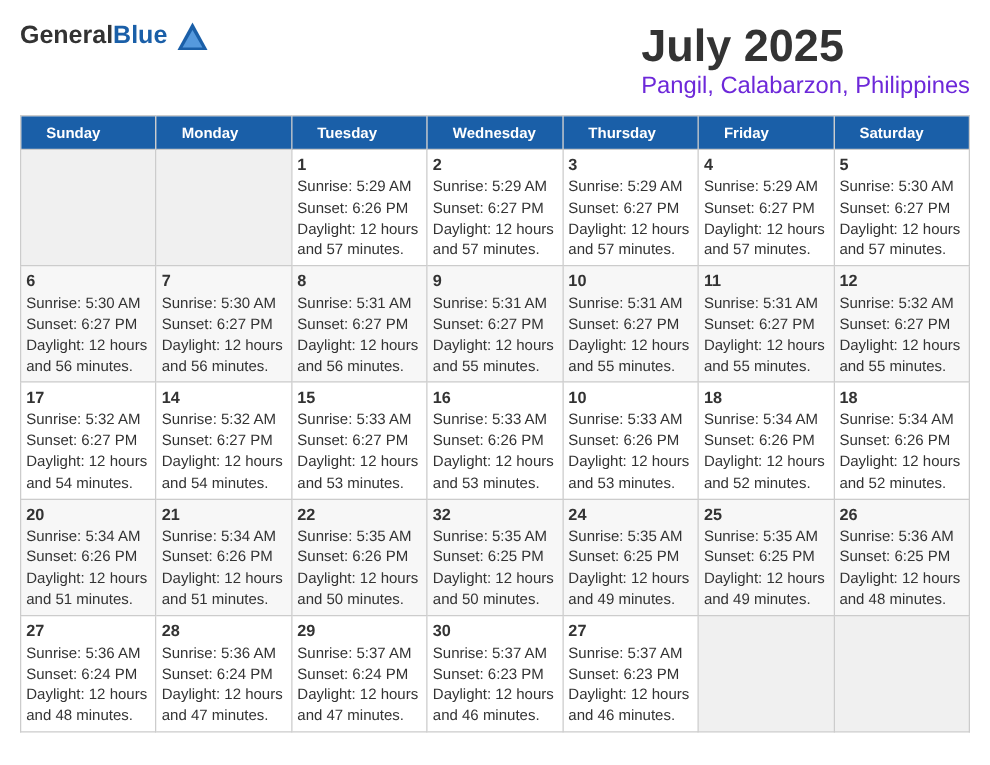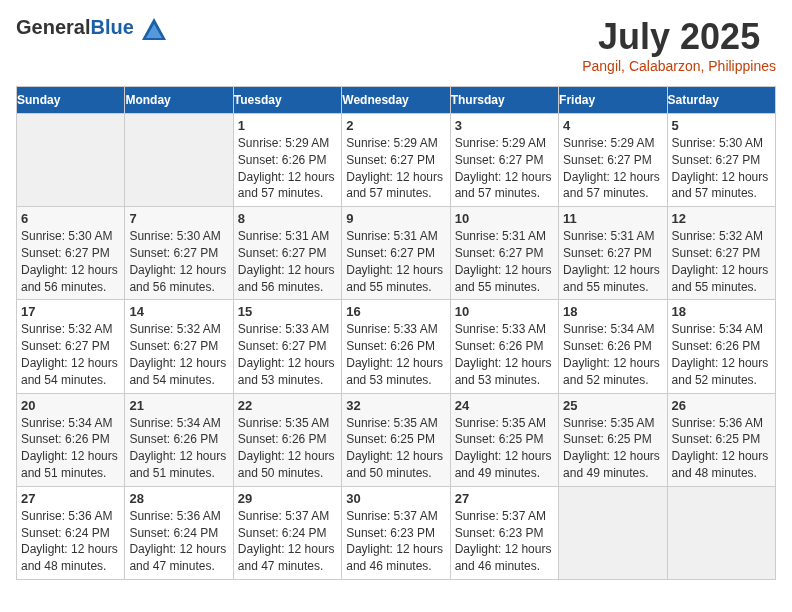--- a/index.html
+++ b/index.html
@@ -19,41 +19,41 @@
     .logo {
       display: flex;
       align-items: center;
     }
     .logo-icon {
       width: 28px;
       height: 28px;
       margin-left: 2px;
     }
     .title-block {
-      text-align: center;
+      text-align: left;
       margin-left: 11px;
     }
     .month-title {
       font-size: 36px;
       font-weight: bold;
       color: #333;
     }
     .location-title {
-      font-size: 14px;
-      color: #c2410c;
+      font-size: 19px;
+      color: #6d28d9;
     }
     .calendar {
       width: 100%;
       border-collapse: collapse;
       font-size: 11px;
     }
     .calendar th {
       background-color: #1a5fa8;
       color: #fff;
-      padding: 6px 0;
+      padding: 6px 20px;
       text-align: left;
       font-size: 12px;
       font-weight: bold;
       border: 1px solid #ccc;
     }
     .calendar td {
       border: 1px solid #ccc;
       padding: 4px;
       vertical-align: top;
       width: 108px;

